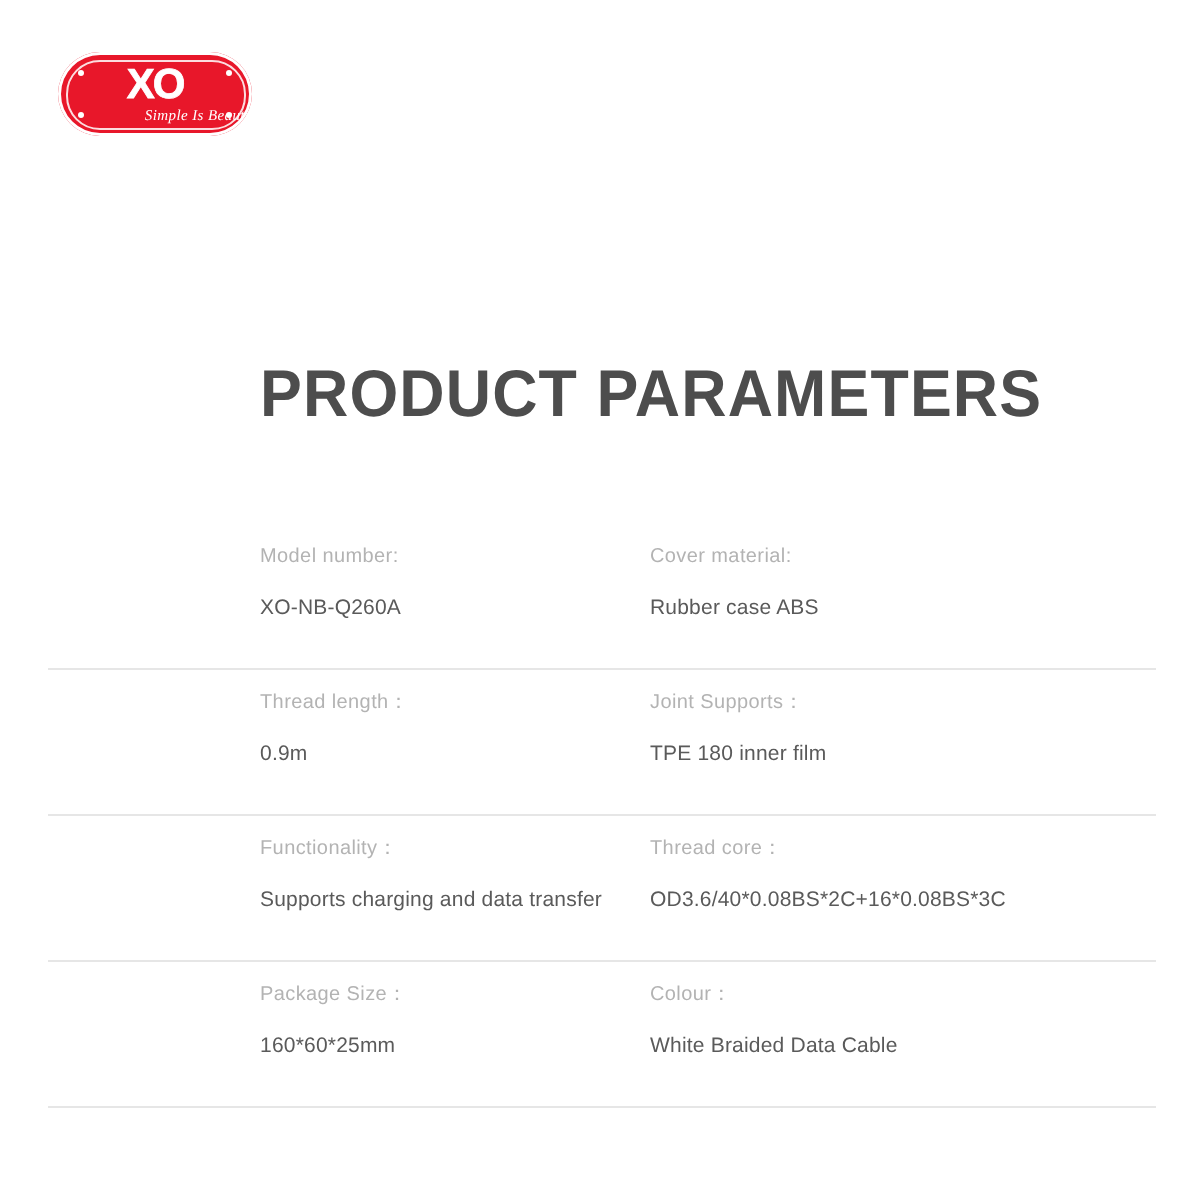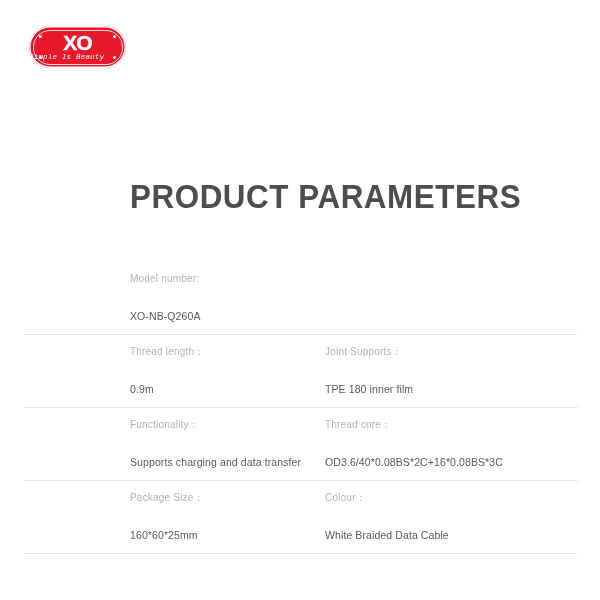--- a/index.html
+++ b/index.html
@@ -74,22 +74,22 @@
     letter-spacing: -1px;
     color: #ffffff;
     line-height: 21px;
     -webkit-text-stroke: 0.4px #ffffff;
   }
   .logo-tagline {
     position: absolute;
     left: 0;
     right: 0;
     bottom: 6px;
-    text-align: left;
-    font-family: Liberation Mono, monospace;
+    text-align: right;
+    font-family: Liberation Serif, serif;
     font-style: italic;
     font-size: 7.5px;
     color: #ffffff;
     line-height: 9px;
     letter-spacing: 0.2px;
   }
 
   
   .page-title {
     position: absolute;
@@ -134,21 +134,21 @@
   }
   .spec-label {
     font-family: "Liberation Sans", sans-serif;
     font-size: 10px;
     color: #b3b3b3;
     line-height: 16px;
     letter-spacing: 0.2px;
     white-space: nowrap;
   }
   .spec-value {
-    margin-top: 22px;
+    margin-top: 10px;
     font-family: "Liberation Sans", sans-serif;
     font-size: 10.5px;
     color: #5a5a5a;
     line-height: 15px;
     letter-spacing: 0.1px;
     white-space: nowrap;
   }
 </style>
 </head>
 <body>
@@ -169,20 +169,24 @@
 
   <h1 class="page-title">PRODUCT PARAMETERS</h1>
 
   <div class="spec-table">
 
     <div class="spec-row">
       <div class="spec-cell">
         <div class="spec-label">Model number:</div>
         <div class="spec-value">XO-NB-Q260A</div>
       </div>
+      <div class="spec-cell right">
+        <div class="spec-label">Cover material:</div>
+        <div class="spec-value">Rubber case ABS</div>
+      </div>
     </div>
 
     <div class="spec-row">
       <div class="spec-cell">
         <div class="spec-label">Thread length：</div>
         <div class="spec-value">0.9m</div>
       </div>
       <div class="spec-cell right">
         <div class="spec-label">Joint Supports：</div>
         <div class="spec-value">TPE 180 inner film</div>

